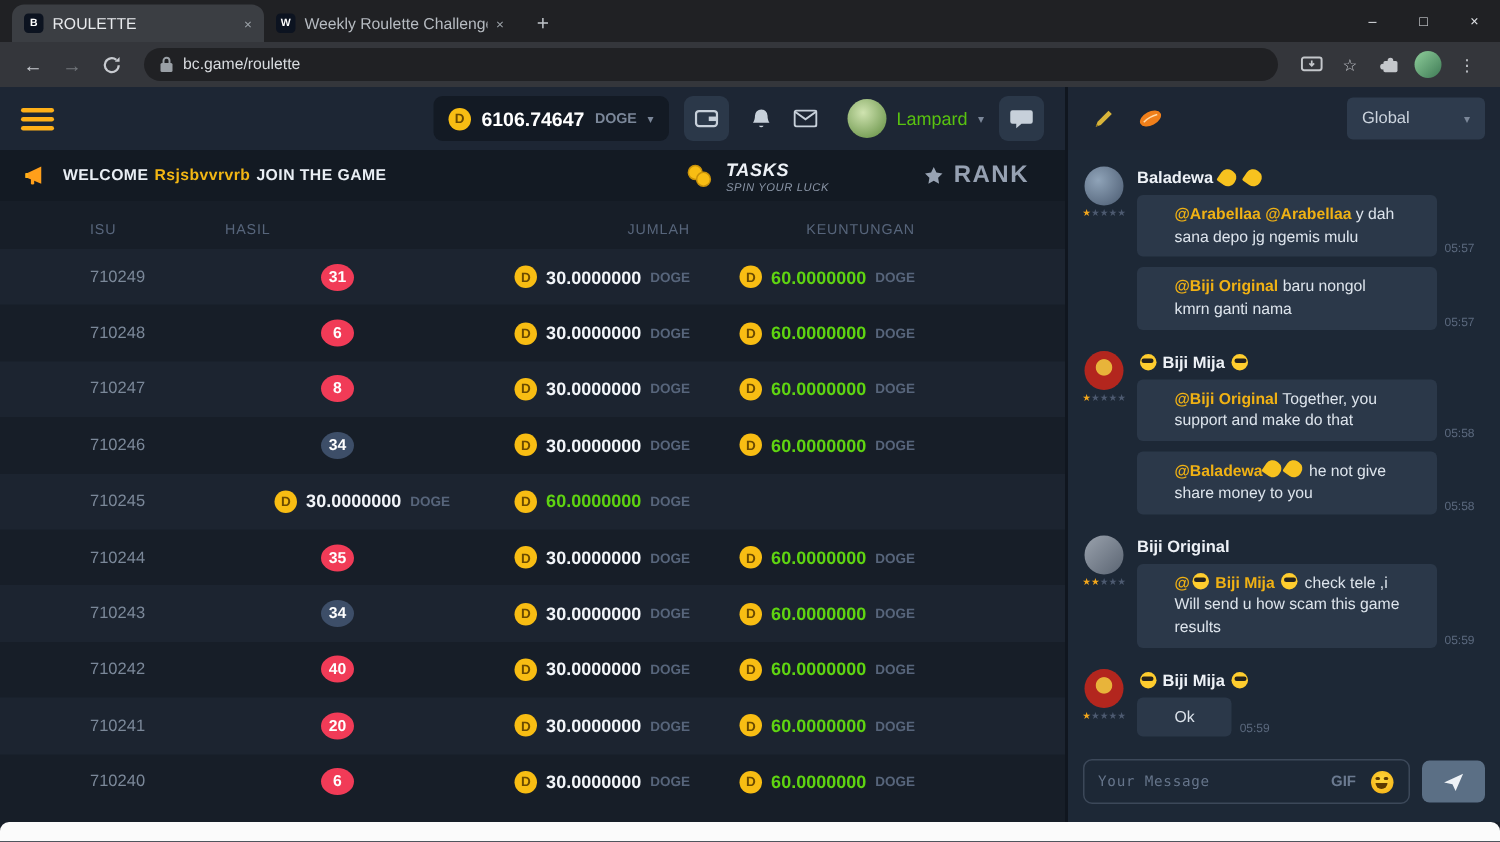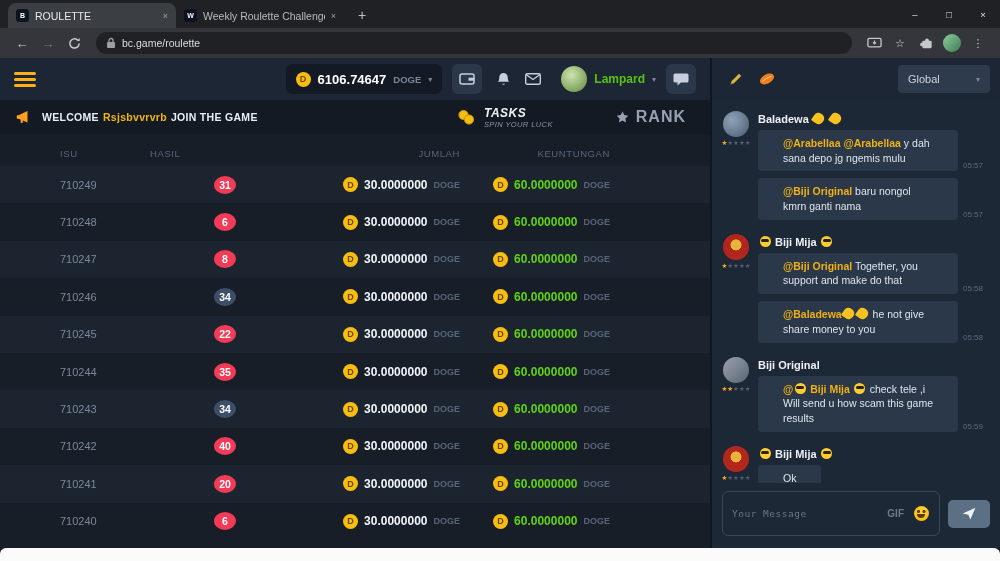--- a/index.html
+++ b/index.html
@@ -33,21 +33,21 @@
   .sp{flex:1}
   .balance-pill{height:30px;background:#131a24;border-radius:6px;display:flex;align-items:center;gap:7px;padding:0 10px;cursor:pointer}
   .coin{width:15px;height:15px;border-radius:50%;background:#f8bd13;color:#6b4a00;font-size:9px;font-weight:bold;display:inline-flex;align-items:center;justify-content:center;flex:none}
   .balance-amt{font-size:13px;font-weight:bold;color:#fff}
   .balance-cur{font-size:9.5px;font-weight:bold;color:#7b8799}
   .caret{font-size:8px;color:#7b8799}
   .sq-btn{width:30px;height:30px;background:#2b3849;border-radius:6px;display:flex;align-items:center;justify-content:center;margin-left:10px;cursor:pointer}
   .plain-ic{margin-left:14px;display:flex;cursor:pointer}
   .user{display:flex;align-items:center;gap:7px;margin-left:20px;cursor:pointer}
   .user-avatar{width:26px;height:26px;border-radius:50%;background:radial-gradient(circle at 40% 35%,#cfe3b0,#5d8a3c)}
-  .user-name{color:#59c210;font-weight:bold;font-size:12px}
+  .user-name{color:#59c210;font-weight:normal;font-size:12px}
 
   .announce{height:34px;background:#131a23;display:flex;align-items:center;padding:0 16px;gap:10px}
   .welcome{font-size:10.5px;font-weight:bold;color:#e9eef4;letter-spacing:.3px}
   .wname{color:#f2b614;margin:0 4px}
   .tasks{display:flex;align-items:center;gap:8px;margin-left:auto;margin-right:52px;cursor:pointer}
   .tasks-line1{font-size:12px;font-weight:bold;font-style:italic;color:#eef2f7;letter-spacing:.5px}
   .tasks-line2{font-size:7.5px;color:#8a95a6;font-style:italic;letter-spacing:.4px}
   .rank{display:flex;align-items:center;gap:6px;margin-right:8px;cursor:pointer}
   .rank-label{font-size:16px;font-weight:bold;color:#96a1b2;letter-spacing:1px}
 
@@ -90,21 +90,21 @@
   .mtime{font-size:8px;color:#5b697e;padding-bottom:1px;flex:none}
 
   .emoji{width:11px;height:11px;border-radius:50%;background:#ffcd2e;display:inline-block;position:relative;vertical-align:-1px;margin:0 1.5px;flex:none}
   .emoji-sunglasses::after{content:"";position:absolute;left:1.5px;right:1.5px;top:3px;height:3px;border-radius:1.5px;background:#26221c}
   .emoji-pray{border-radius:45% 45% 45% 10%;transform:rotate(35deg);background:#f7c21f}
   .emoji-smile{width:15px;height:15px;background:radial-gradient(circle at 50% 40%,#ffd93d,#f5ae12)}
   .emoji-smile::before{content:"";position:absolute;width:2.5px;height:2.5px;border-radius:50%;background:#5c3a00;top:4px;left:3.5px;box-shadow:5.5px 0 0 #5c3a00}
   .emoji-smile::after{content:"";position:absolute;left:3.5px;right:3.5px;bottom:3px;height:4px;border-radius:0 0 8px 8px;background:#5c3a00}
 
   .chat-input-row{display:flex;align-items:center;gap:8px;padding:8px 10px 12px}
-  .msg-input-wrap{flex:1;height:45px;border:1px solid #3c4859;border-radius:6px;display:flex;align-items:center;padding:0 9px;gap:8px}
+  .msg-input-wrap{flex:1;height:30px;border:1px solid #3c4859;border-radius:6px;display:flex;align-items:center;padding:0 9px;gap:8px}
   .msg-input{flex:1;min-width:0;background:transparent;border:none;outline:none;color:#cfd6df;font-family:"DejaVu Sans Mono",monospace;font-size:9.5px;letter-spacing:.5px}
   .msg-input::placeholder{color:#66758b}
   .gif-btn{font-size:10px;font-weight:bold;color:#6b7a90;cursor:pointer}
   .send-btn{width:42px;height:28px;background:#5b6f85;border-radius:5px;display:flex;align-items:center;justify-content:center;flex:none;cursor:pointer}
 
   .bottom-strip{position:absolute;left:0;right:0;bottom:0;height:13px;background:#fbfbfb;border-radius:6px 6px 0 0}
 </style>
 </head>
 <body>
 
@@ -300,23 +300,20 @@
             <span class="unit">DOGE</span>
           </div>
           <div class="c-amt">
             <span class="coin">D</span>
             <span class="amt profit">60.0000000</span>
             <span class="unit">DOGE</span>
           </div>
         </div>
         <div class="trow">
           <div class="c-id">710245</div>
-          <div class="c-badge">
-            <span class="badge red">22</span>
-          </div>
           <div class="c-amt">
             <span class="coin">D</span>
             <span class="amt">30.0000000</span>
             <span class="unit">DOGE</span>
           </div>
           <div class="c-amt">
             <span class="coin">D</span>
             <span class="amt profit">60.0000000</span>
             <span class="unit">DOGE</span>
           </div>

